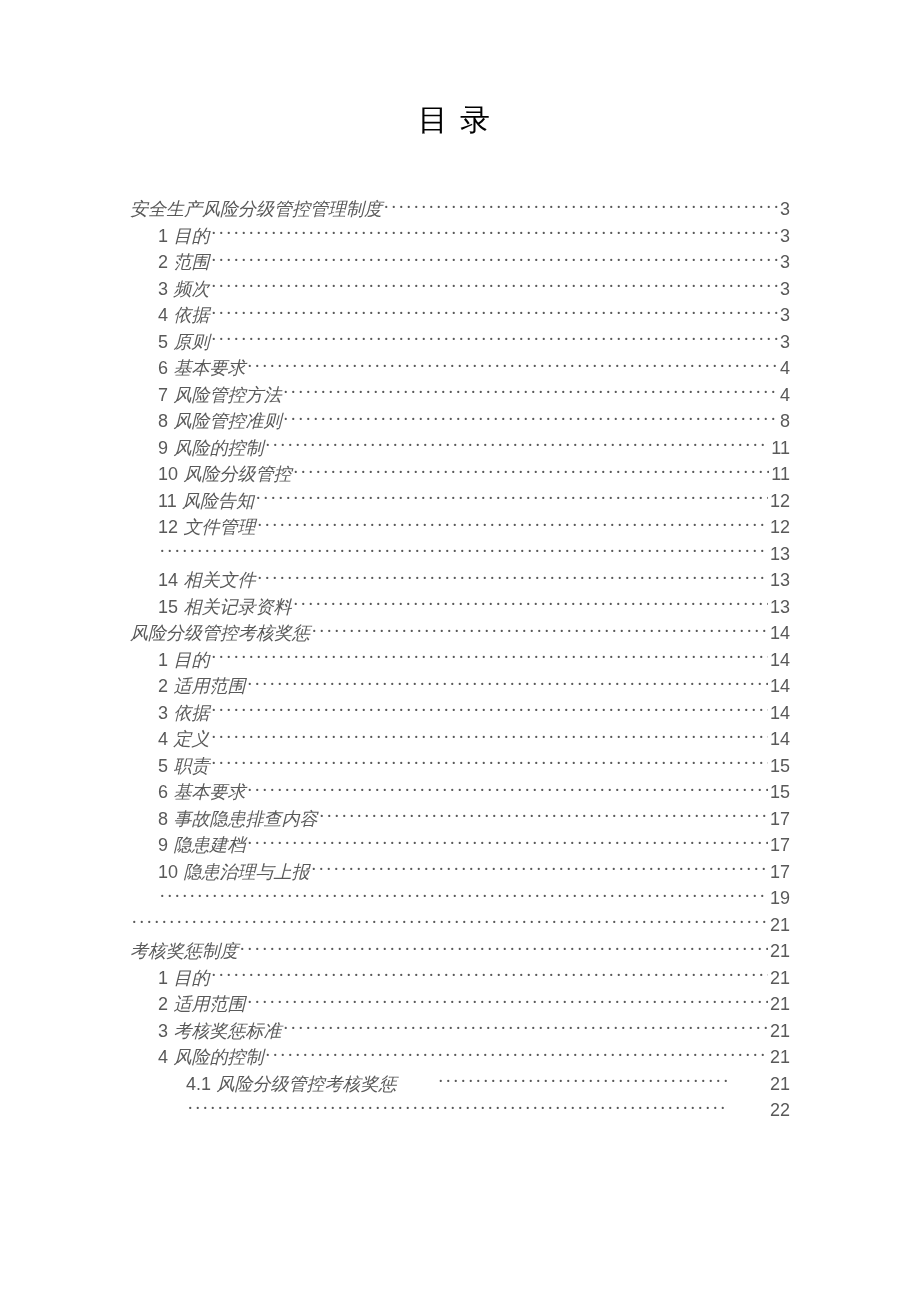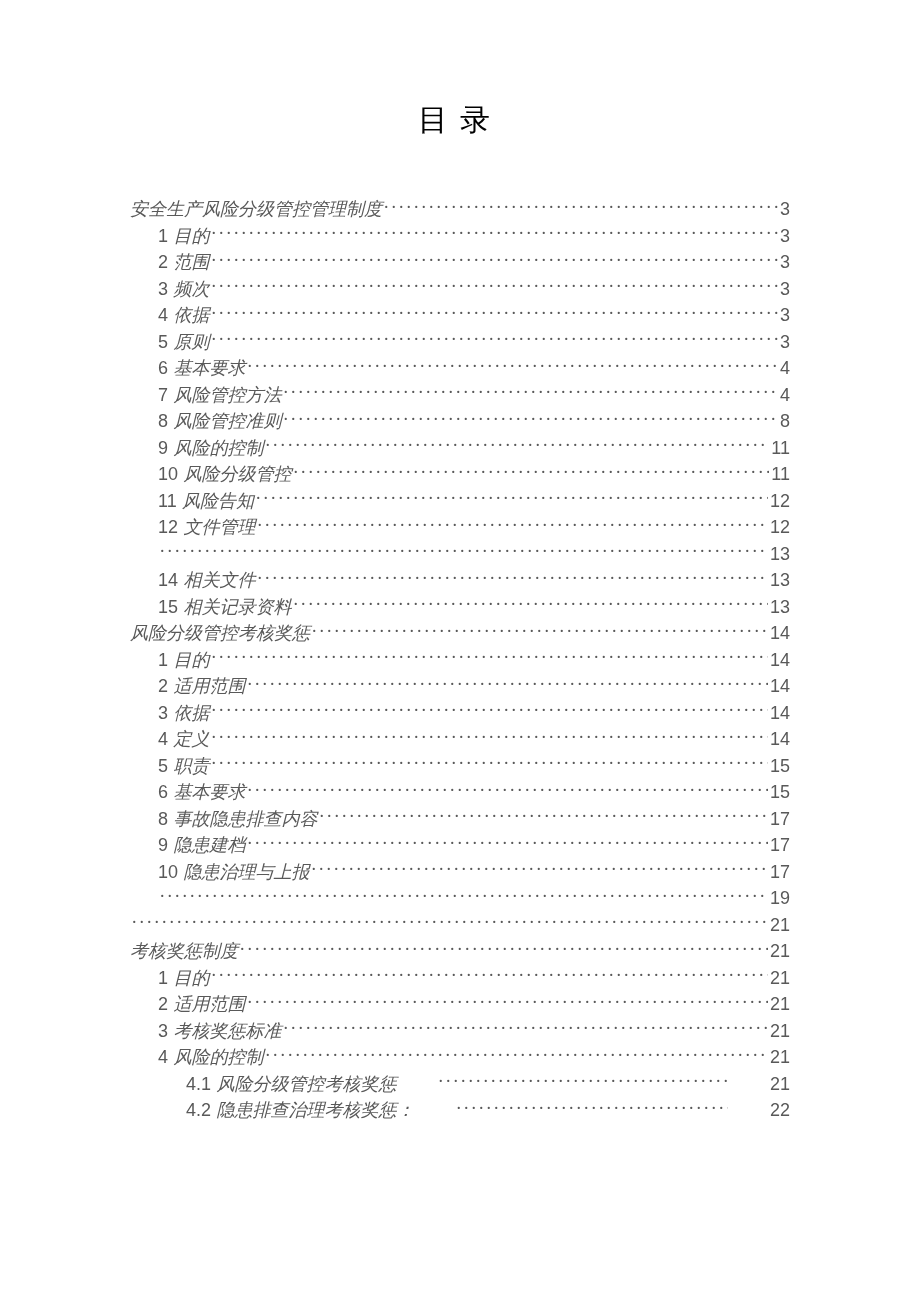--- a/index.html
+++ b/index.html
@@ -243,18 +243,17 @@
         <span class="toc-label"><span class="toc-num">4</span><span>风险的控制</span></span>
         <span class="toc-dots"></span>
         <span class="toc-page">21</span>
       </div>
       <div class="toc-row lvl2">
         <span class="toc-label"><span class="toc-num">4.1</span><span>风险分级管控考核奖惩</span></span>
         <span class="toc-dots"></span>
         <span class="toc-page">21</span>
       </div>
       <div class="toc-row lvl2">
-        <span class="toc-label"><span class="toc-num">4.2</span><span>隐患排查治理考核奖惩：</span></span>
         <span class="toc-dots"></span>
         <span class="toc-page">22</span>
       </div>
     </div>
 </div>
 
 </body></html>

